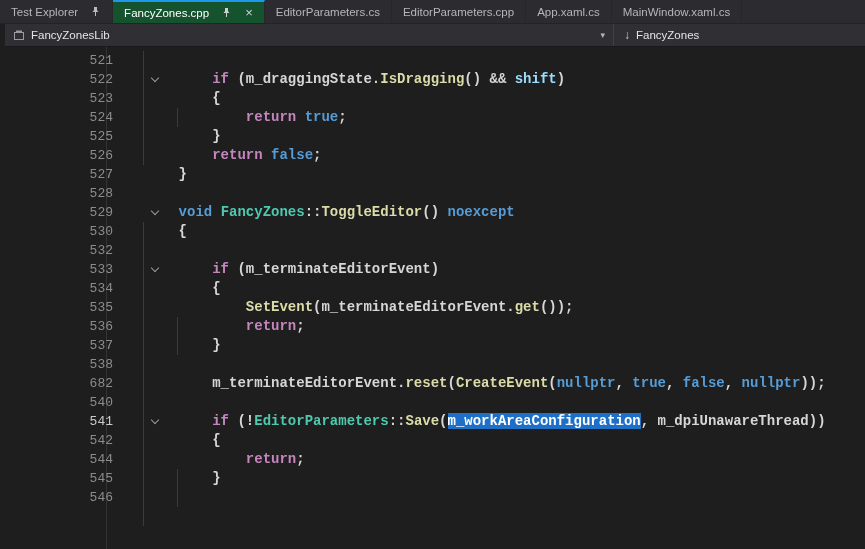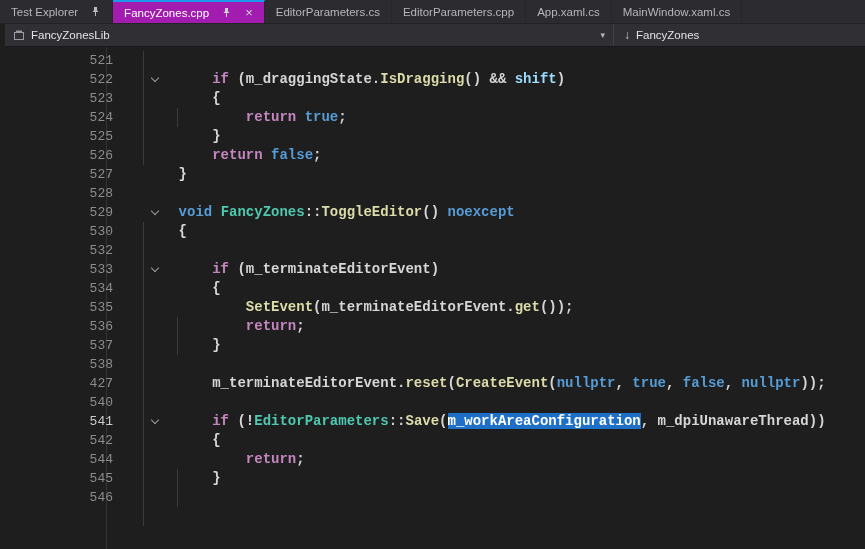--- a/index.html
+++ b/index.html
@@ -17,21 +17,21 @@
     border-bottom:1px solid #232327;box-sizing:border-box;
   }
   .tab{
     display:flex;align-items:center;gap:12px;
     padding:0 11px;font-size:11.5px;line-height:24px;
     color:var(--tab_text,#b6b6bb);
     border-right:1px solid #26262b;box-sizing:border-box;cursor:default;
     white-space:nowrap;
   }
   .tab.active{
-    background:#a21caf;color:var(--tab_text_active,#fff);
+    background:#14532d;color:var(--tab_text_active,#fff);
     border-top:2px solid var(--accent,#1c97ea);
   }
   .tab-pin{display:flex;align-items:center;color:#b9b9c0;}
   .tab.active .tab-pin{color:#cfcfd6;}
   .tab-close{font-size:13px;color:#d0d0d6;margin-left:1px;line-height:1;}
   
   .navbar{
     position:absolute;top:24px;left:5px;right:0;height:23px;
     background:var(--navbar_bg,#2f2f34);
     display:flex;align-items:stretch;
@@ -221,21 +221,21 @@
         </div>
         <div class="row">
           <span class="num">537</span>
           <span class="codeln"><span class="tk-pl">        }</span></span>
         </div>
         <div class="row">
           <span class="num">538</span>
           <span class="codeln"></span>
         </div>
         <div class="row">
-          <span class="num">427</span>
+          <span class="num">682</span>
           <span class="codeln"><span class="tk-pl">        m_terminateEditorEvent.</span><span class="tk-fn">reset</span><span class="tk-pl">(</span><span class="tk-fn">CreateEvent</span><span class="tk-pl">(</span><span class="tk-kw2">nullptr</span><span class="tk-pl">, </span><span class="tk-kw2">true</span><span class="tk-pl">, </span><span class="tk-kw2">false</span><span class="tk-pl">, </span><span class="tk-kw2">nullptr</span><span class="tk-pl">));</span></span>
         </div>
         <div class="row">
           <span class="num">540</span>
           <span class="codeln"></span>
         </div>
         <div class="row">
           <span class="num active">541</span>
           <span class="fold"></span>
           <span class="codeln"><span class="tk-pl">        </span><span class="tk-kw">if</span><span class="tk-pl"> (!</span><span class="tk-cls">EditorParameters</span><span class="tk-pl">::</span><span class="tk-fn">Save</span><span class="tk-pl">(</span><span class="tk-sel">m_workAreaConfiguration</span><span class="tk-pl">, </span><span class="tk-pl">m_dpiUnawareThread</span><span class="tk-pl">))</span></span>

